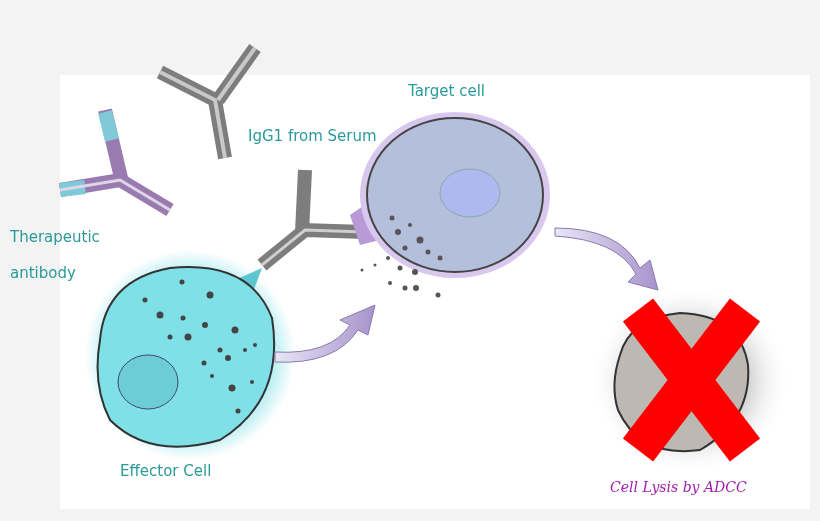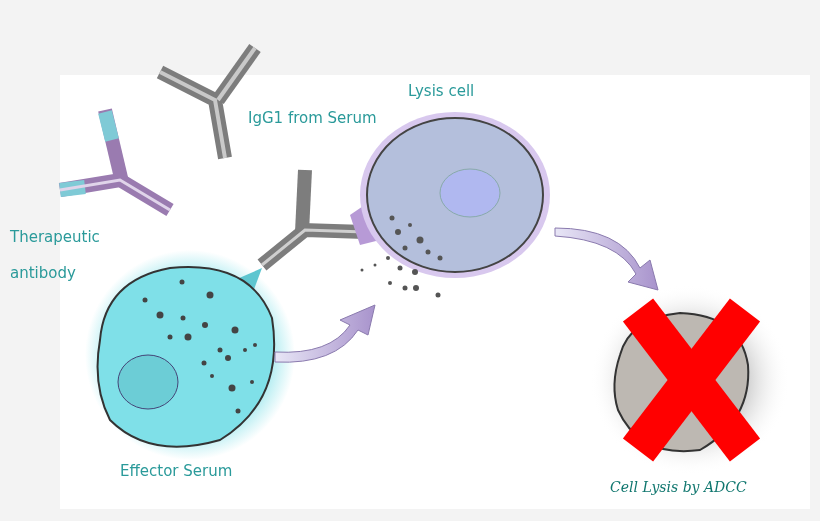--- a/index.html
+++ b/index.html
@@ -1,19 +1,19 @@
 <!DOCTYPE html>
 <html><head>
 <meta charset="utf-8">
 <style>
   html,body{margin:0;padding:0;}
   body{width:820px;height:521px;background:#f3f3f3;position:relative;overflow:hidden;font-family:"DejaVu Sans",sans-serif;}
   .panel{position:absolute;left:60px;top:75px;width:750px;height:434px;background:#ffffff;}
   .lbl{position:absolute;color:#2a9a9a;font-size:15px;white-space:nowrap;}
-  .lbl.serif{font-family:"DejaVu Serif",serif;font-style:italic;color:#0f766e;font-size:14px;}
+  .lbl.serif{font-family:"DejaVu Serif",serif;font-style:italic;color:#a21caf;font-size:14px;}
   svg{position:absolute;left:0;top:0;}
 </style>
 </head>
 <body>
 
 <div class="panel"></div>
 
 <svg width="820" height="521" viewBox="0 0 820 521">
   <defs>
     <radialGradient id="effGlow" cx="50%" cy="50%" r="50%">
@@ -111,18 +111,18 @@
     <ellipse cx="690" cy="380" rx="100" ry="95" fill="url(#lysGlow)"></ellipse>
     <path d="M620 355 Q630 318 680 313 Q740 315 748 365 Q752 420 700 450 Q640 458 618 410 Q610 385 620 355 Z" fill="#bdb8b2" stroke="#333" stroke-width="2"></path>
   </g>
 
   <g stroke="#ff0000" stroke-width="38" stroke-linecap="butt">
     <line x1="638" y1="310" x2="745" y2="450"></line>
     <line x1="745" y1="310" x2="638" y2="450"></line>
   </g>
 </svg>
 
-<div class="lbl" style="left:248px;top:109px;">IgG1  from Serum</div>
-<div class="lbl" style="left:408px;top:82px;">Lysis cell</div>
+<div class="lbl" style="left:248px;top:127px;">IgG1  from Serum</div>
+<div class="lbl" style="left:408px;top:82px;">Target cell</div>
 <div class="lbl" style="left:10px;top:228px;">Therapeutic</div>
 <div class="lbl" style="left:10px;top:264px;">antibody</div>
-<div class="lbl" style="left:120px;top:462px;">Effector Serum</div>
+<div class="lbl" style="left:120px;top:462px;">Effector Cell</div>
 <div class="lbl serif" style="left:610px;top:479px;">Cell Lysis by ADCC</div>
 
 </body></html>

